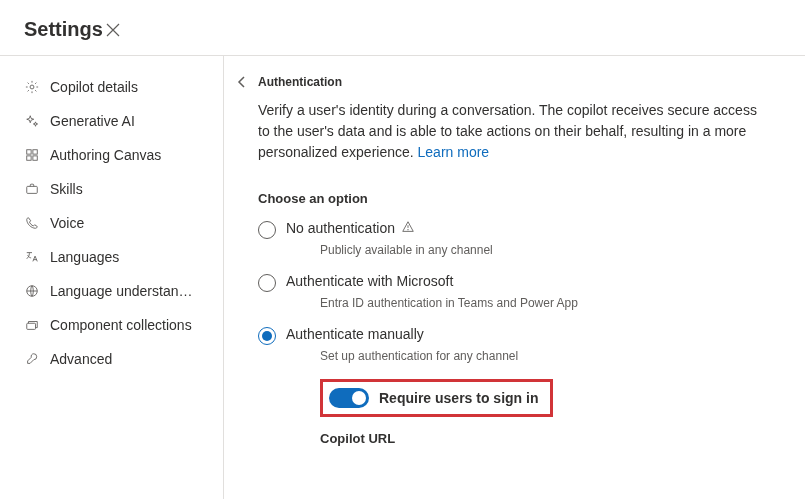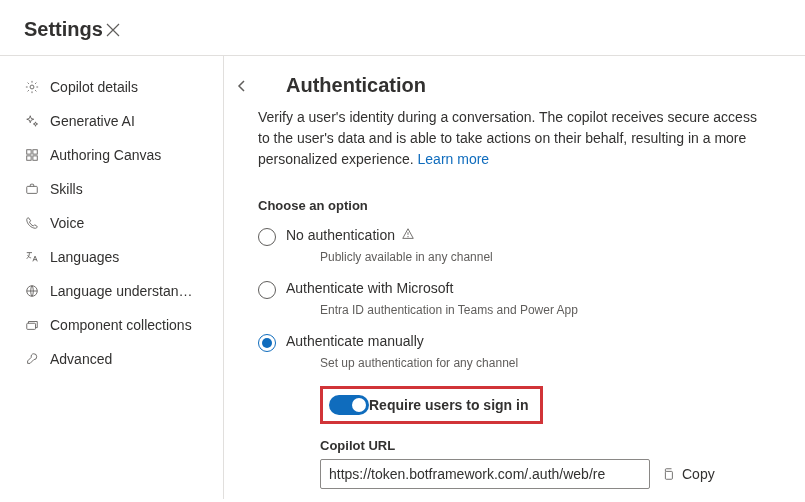--- a/index.html
+++ b/index.html
@@ -54,21 +54,21 @@
   padding: 18px 34px 0 0;
   overflow: hidden;
 }
 .panel-header {
   display: flex;
   align-items: center;
   gap: 8px;
   margin-left: 10px;
   margin-bottom: 10px;
 }
-.panel-header h2 { font-size: 20px; font-weight: 600; margin-left: 28px; }
+.panel-header h2 { font-size: 12px; font-weight: 600; }
 .back-chevron { width:16px; height:16px; display:flex; align-items:center; justify-content:center; cursor:pointer; color:#605e5c; }
 .description {
   margin-left: 34px;
   font-size: 14px;
   color: #323130;
   line-height: 1.5;
 }
 .description a { color: #0f6cbd; text-decoration: none; }
 .section-label {
   margin-left: 34px;
@@ -88,20 +88,21 @@
   content: ""; position: absolute; width: 10px; height: 10px; border-radius:50%;
   background: #0f6cbd; top: 3px; left: 3px;
 }
 .option-label { font-size: 14px; color: #323130; display:flex; align-items:flex-start; gap:6px; }
 .option-sub { font-size: 12px; color: #605e5c; margin-left: 62px; margin-top: 2px; margin-bottom: 10px; }
 .highlight-box {
   border: 3px solid #d13438;
   padding: 6px 12px 6px 6px;
   display: inline-flex;
   align-items: center;
+  gap: 10px;
   margin-left: 62px;
   margin-top: 6px;
 }
 .toggle {
   width: 40px; height: 20px; border-radius: 10px;
   background: #0f6cbd; position: relative; cursor: pointer; flex-shrink:0;
 }
 .toggle::after {
   content: ""; position: absolute; width: 14px; height: 14px; border-radius:50%;
   background: #fff; top: 3px; right: 3px;
@@ -254,31 +255,19 @@
         <span class="option-label">Authenticate manually</span>
       </div>
       <div class="option-sub">Set up authentication for any channel</div>
 
       <div class="highlight-box">
         <span class="toggle"></span>
         <span style="font-weight:600;">Require users to sign in</span>
       </div>
 
       <div class="field-label">Copilot URL</div>
-      <div class="url-row">
-        <input class="url-input" type="text" readonly="" value="https://token.botframework.com/.auth/web/re" style="">
-        <div class="copy-btn">
-          <span class="icon">
-              <svg width="14" height="14" viewBox="0 0 16 16">
-                <rect x="5" y="5" width="8" height="9" rx="1" fill="none" stroke="currentColor"></rect>
-                <path d="M5 5V3a1 1 0 011-1h6" fill="none" stroke="currentColor"></path>
-              </svg>
-            </span>
-          <span>Copy</span>
-        </div>
-      </div>
 
       
 
       
     </div>
   </div>
 </div>
 
 </body></html>

